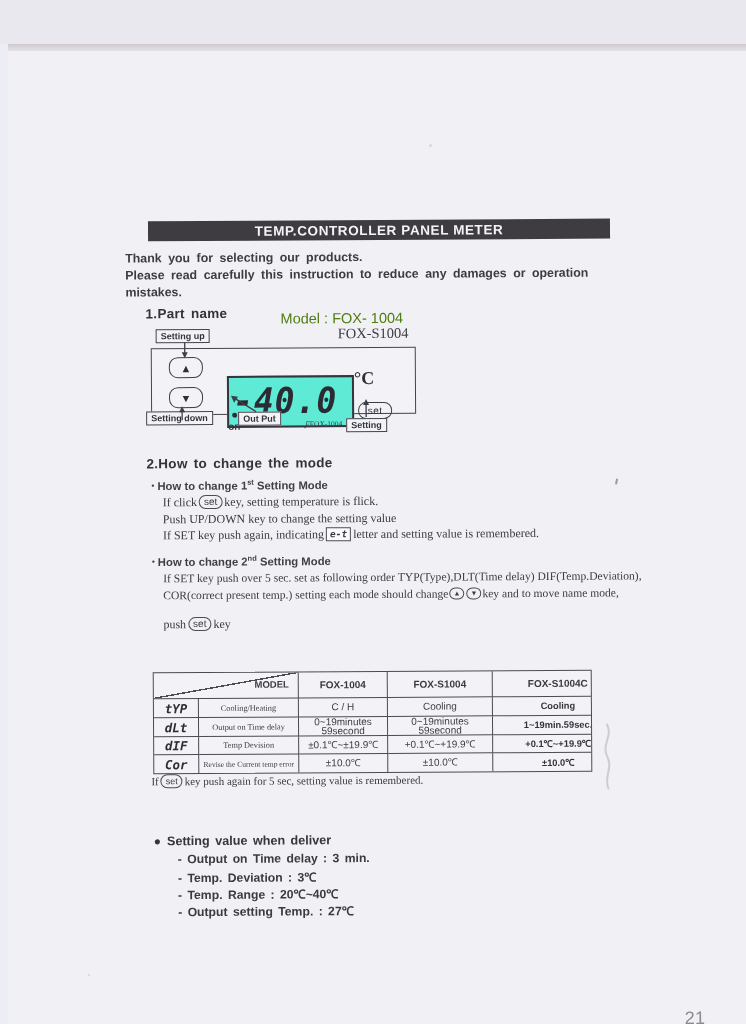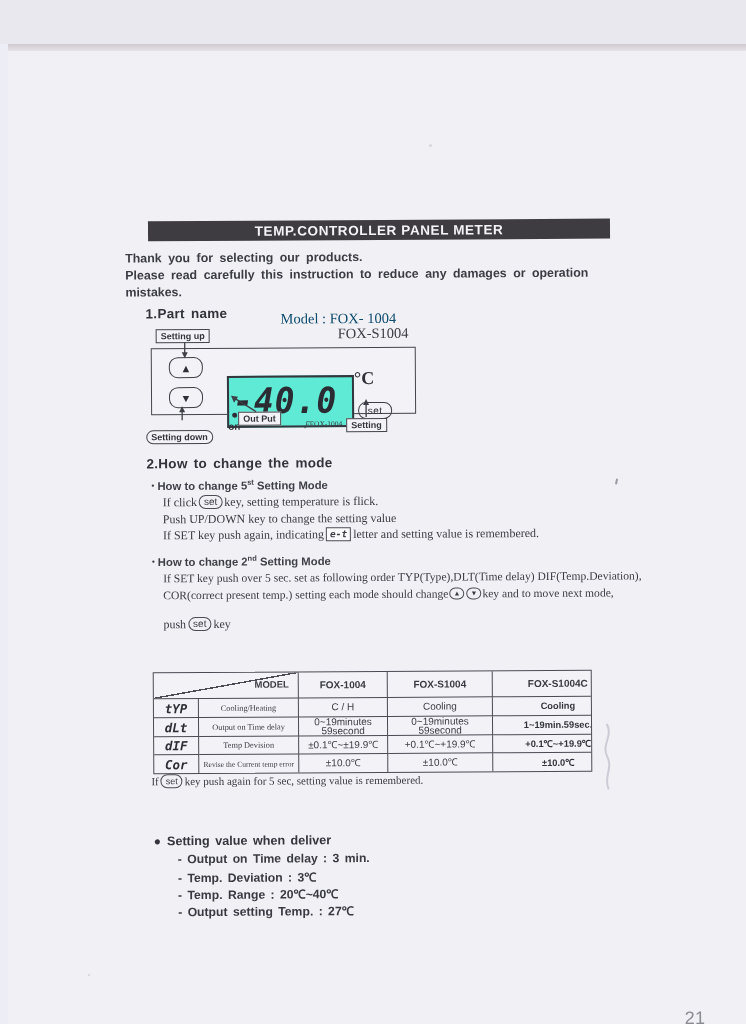--- a/index.html
+++ b/index.html
@@ -10,21 +10,21 @@
   .edge-bottom{position:absolute;left:0;bottom:0;width:746px;height:4px;background:#dcd9e0;}
   .content{position:absolute;left:0;top:0;width:746px;height:1024px;transform:rotate(-0.35deg);transform-origin:50% 50%;color:#3a3a42;}
 
   .title-bar{position:absolute;left:150px;top:176px;width:462px;height:20px;background:#3e3c41;display:flex;align-items:center;justify-content:center;}
   .title-bar span{color:#f4f3f6;font-weight:bold;font-size:13.5px;letter-spacing:0.6px;}
 
   .intro{position:absolute;left:127px;top:205px;width:510px;font-size:12.4px;font-weight:bold;color:#3c3c44;line-height:17px;word-spacing:3px;}
 
   .h-sec{position:absolute;font-size:13.5px;font-weight:bold;color:#33333b;letter-spacing:0.3px;word-spacing:2px;}
 
-  .model-line{position:absolute;left:282px;top:266px;font-family:Liberation Serif, serif;font-size:14.5px;color:#0c4a6e;}
+  .model-line{position:absolute;left:282px;top:266px;font-family:Liberation Sans, sans-serif;font-size:14.5px;color:#4d7c0f;}
   .model-line2{position:absolute;left:339px;top:281px;font-family:"Liberation Serif",serif;font-size:14.5px;color:#3c3c44;}
 
   
   .diagram{position:absolute;left:145px;top:283px;width:272px;height:112px;}
   .panel{position:absolute;left:7px;top:20px;width:263px;height:65px;border:1.5px solid #44444c;background:#f3f2f6;}
   .keybtn{position:absolute;width:32px;height:19px;border:1.6px solid #3e3e46;border-radius:9px;display:flex;align-items:center;justify-content:center;font-size:11px;color:#2e2e36;font-weight:bold;}
   .display{position:absolute;left:75px;top:27px;width:123px;height:48px;border:2px solid #35353d;background:#5eead4;}
   .segval{position:absolute;left:4px;top:2px;font-family:"DejaVu Sans Mono",monospace;font-weight:bold;font-style:italic;font-size:33px;letter-spacing:1px;color:#2b2b33;transform:scaleY(1.08);transform-origin:top left;white-space:nowrap;}
   .outdot{position:absolute;left:80px;top:64px;width:5px;height:5px;border-radius:50%;background:#2e2e36;}
   .on-lbl{position:absolute;left:76px;top:72px;font-size:10px;font-weight:bold;color:#33333b;}
@@ -109,49 +109,49 @@
         <div class="display">
           <div class="segval">-40.0</div>
         </div>
         <div class="outdot"></div>
         <div class="on-lbl">on</div>
         <div class="brand"><i>Ƒ</i><span>FOX-1004</span></div>
         <div class="unit">°C</div>
         <div class="setbtn">set</div>
       </div>
 
-      <div class="taglbl" style="left:2px;top:102px;border-radius:7px;">Setting down</div>
+      <div class="taglbl" style="left:2px;top:83px;">Setting down</div>
       <div class="taglbl" style="left:94px;top:84px;">Out Put</div>
       <div class="taglbl" style="left:202px;top:91px;">Setting</div>
 
       <svg width="272" height="112" style="position:absolute;left:0;top:0;pointer-events:none;">
         <line x1="41" y1="14" x2="41" y2="26" stroke="#3e3e46" stroke-width="1.3"></line>
         <polygon points="41,30 38,24 44,24" fill="#3e3e46"></polygon>
         <line x1="38" y1="92" x2="38" y2="81" stroke="#3e3e46" stroke-width="1.3"></line>
         <polygon points="38,78 35,84 41,84" fill="#3e3e46"></polygon>
         <line x1="112" y1="84" x2="90" y2="70" stroke="#3e3e46" stroke-width="1.3"></line>
         <polygon points="87,68 94,69 90,75" fill="#3e3e46"></polygon>
         <line x1="222" y1="90" x2="222" y2="75" stroke="#3e3e46" stroke-width="1.3"></line>
         <polygon points="222,72 219,78 225,78" fill="#3e3e46"></polygon>
       </svg>
     </div>
 
     <div class="h-sec" style="left:147px;top:411px;">2.How to change the mode</div>
     <div class="tick"></div>
 
-    <div class="bullet-line" style="left:152px;top:433px;"><span class="b">•</span><span>How to change 5</span><sup style="font-size:7.5px;">st</sup><span> Setting Mode</span></div>
+    <div class="bullet-line" style="left:152px;top:433px;"><span class="b">•</span><span>How to change 1</span><sup style="font-size:7.5px;">st</sup><span> Setting Mode</span></div>
 
     <div class="iline" style="left:163px;top:450px;"><span>If click</span><span class="keypill">set</span><span>key, setting temperature is flick.</span></div>
     <div class="iline" style="left:163px;top:467px;">Push UP/DOWN key to change the setting value</div>
     <div class="iline" style="left:163px;top:483px;"><span>If SET key push again, indicating</span><span class="segbox">e-t</span><span>letter and setting value is remembered.</span></div>
 
     <div class="bullet-line" style="left:152px;top:509px;"><span class="b">•</span><span>How to change 2</span><sup style="font-size:7.5px;">nd</sup><span> Setting Mode</span></div>
 
     <div class="iline" style="left:163px;top:527px;font-size:11.6px;">If SET key push over 5 sec. set as following order TYP(Type),DLT(Time delay) DIF(Temp.Deviation),</div>
-    <div class="iline" style="left:163px;top:544px;font-size:11.6px;"><span>COR(correct present temp.) setting each mode should change</span><span class="kicon">▲</span><span class="kicon">▼</span><span>key and to move next mode,</span></div>
+    <div class="iline" style="left:163px;top:544px;font-size:11.6px;"><span>COR(correct present temp.) setting each mode should change</span><span class="kicon">▲</span><span class="kicon">▼</span><span>key and to move name mode,</span></div>
     <div class="iline" style="left:163px;top:572px;"><span>push</span><span class="keypill">set</span><span>key</span></div>
 
     <div class="tbl">
       <div class="trow hdr">
         <div class="tc h diag">
             <span>MODEL</span>
           </div>
         <div class="tc h">FOX-1004</div>
         <div class="tc h">FOX-S1004</div>
         <div class="tc h">FOX-S1004C</div>

